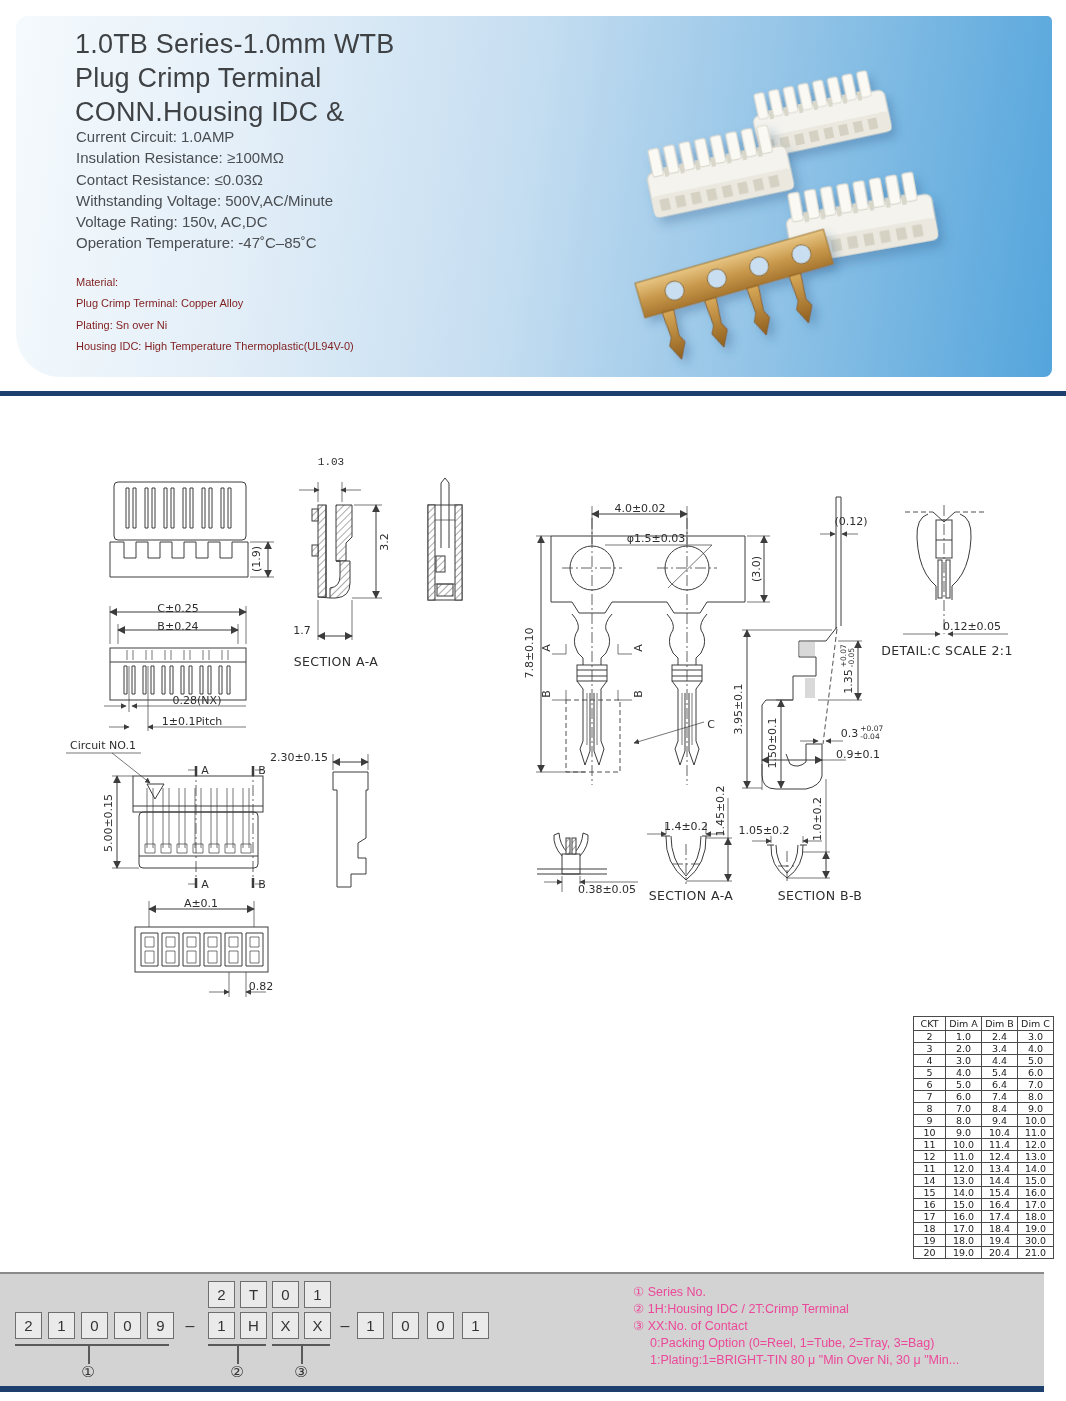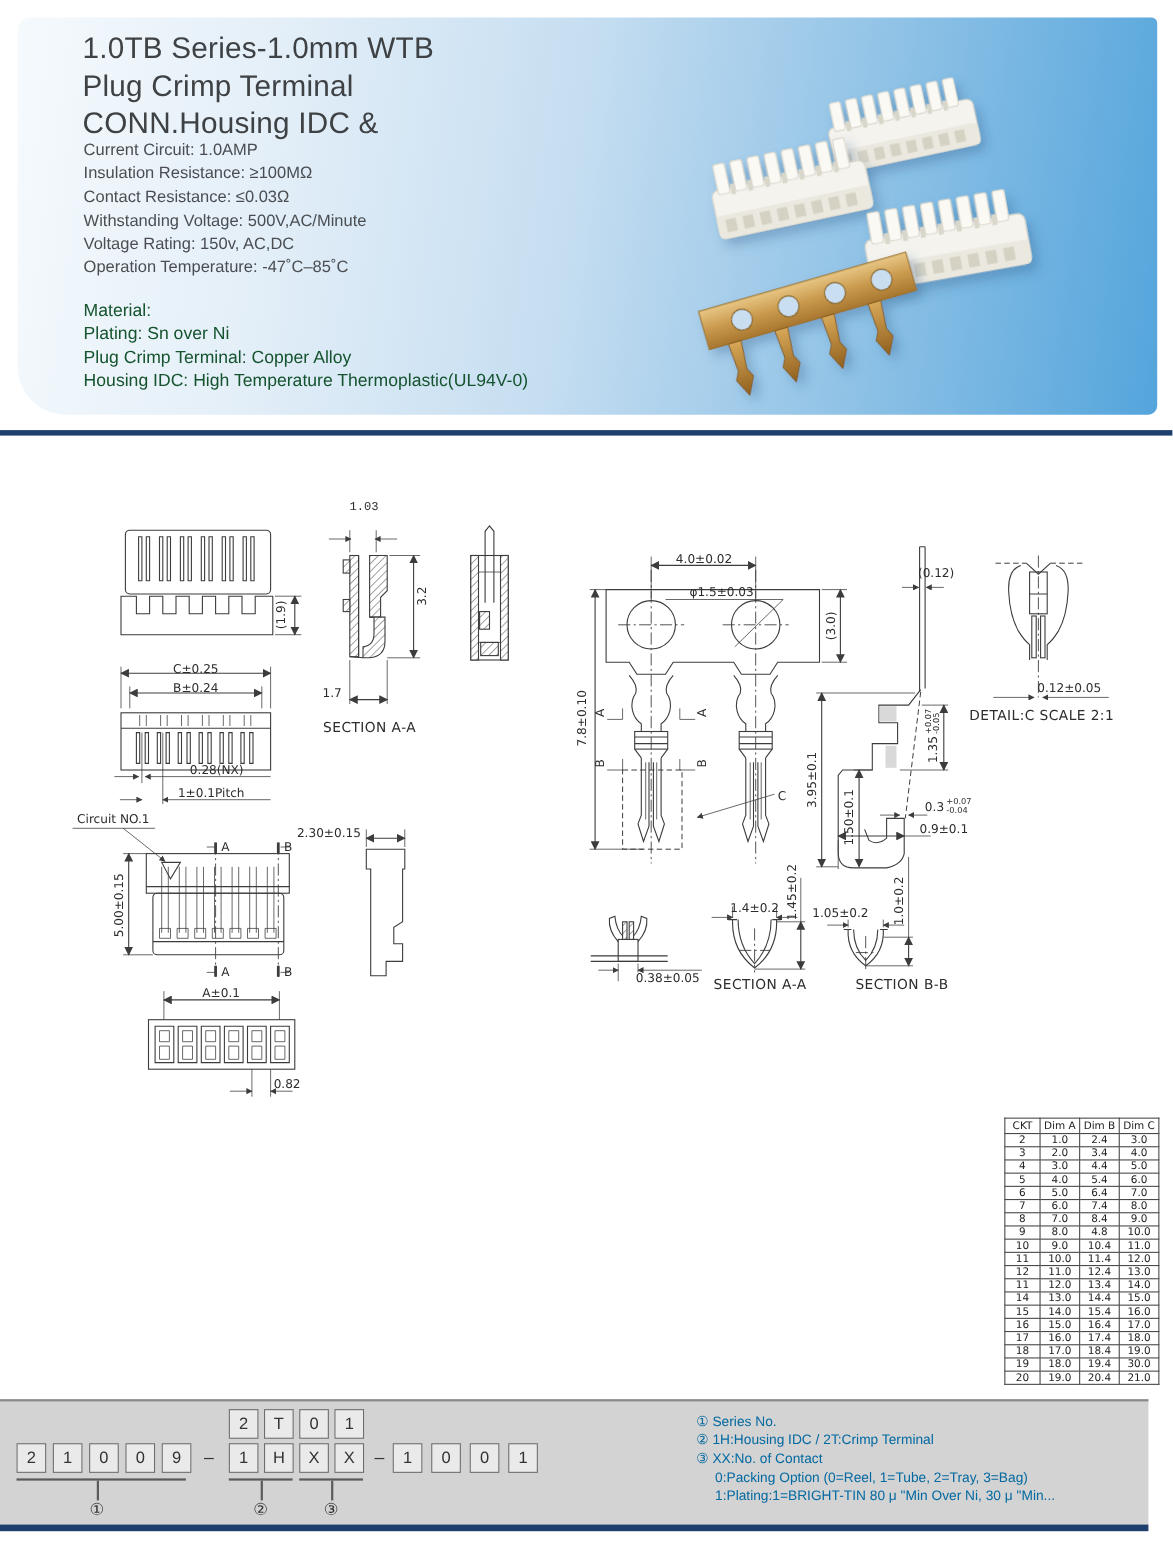--- a/index.html
+++ b/index.html
@@ -3,21 +3,21 @@
 <meta charset="utf-8">
 <style>
   html,body{margin:0;padding:0;background:#fff;}
   body{width:1066px;height:1401px;position:relative;font-family:"Liberation Sans",sans-serif;overflow:hidden;}
   
   .hero{position:absolute;left:16px;top:16px;width:1036px;height:361px;
         border-radius:12px 5px 8px 44px;
         background:linear-gradient(98deg,#f5fafd 0%,#e4eff8 22%,#c6def1 48%,#8fc2e6 74%,#54a5dc 100%);}
   .hero-title{position:absolute;left:75px;top:27px;font-size:27px;line-height:34px;color:#3f4245;font-weight:400;letter-spacing:.2px;}
   .hero-specs{position:absolute;left:76px;top:126px;font-size:15px;line-height:21.3px;color:#4a4e52;}
-  .hero-material{position:absolute;left:76px;top:272px;font-size:16px;line-height:21.3px;color:#14532d;}
+  .hero-material{position:absolute;left:76px;top:272px;font-size:11px;line-height:21.3px;color:#7f1d1d;}
   .divider{position:absolute;left:0;top:391px;width:1066px;height:5px;background:#1d3f6e;}
   
   svg{position:absolute;left:0;top:0;}
   .ln{stroke:#3c3c3c;fill:none;stroke-width:1;}
   .thin{stroke-width:.7;}
   .dash{stroke-dasharray:5 3;stroke-width:.9;}
   .dd{stroke-dasharray:11 3 2 3;stroke-width:.8;}
   .hf{fill:url(#h);stroke:#3c3c3c;stroke-width:1;}
   .dlabel{position:absolute;font-family:"DejaVu Sans",sans-serif;font-size:11px;color:#2d2d2d;white-space:nowrap;
           transform:translate(-50%,-50%);}
@@ -32,21 +32,21 @@
   .ckt th{height:13px;}
   .c0{width:31px}.c1{width:35px}.c2{width:35px}.c3{width:35px}
   
   .band{position:absolute;left:0;top:1272px;width:1044px;height:114px;background:#d3d3d3;border-top:2px solid #8a8a8a;}
   .pnbox{position:absolute;width:27px;height:27px;background:#eaeaea;border:1.5px solid #6e6e6e;
          font-size:15px;color:#333;display:flex;align-items:center;justify-content:center;box-sizing:border-box;}
   .pndash{position:absolute;font-size:16px;color:#333;transform:translate(-50%,-50%);}
   .pnline{position:absolute;height:2px;background:#5a5a5a;}
   .pnlead{position:absolute;width:1.5px;background:#5a5a5a;}
   .callout{position:absolute;font-size:15px;color:#333;transform:translate(-50%,-50%);font-family:"DejaVu Sans",sans-serif;}
-  .legend{position:absolute;left:633px;top:1284px;font-size:12.5px;line-height:17px;color:#0369a1;}
+  .legend{position:absolute;left:633px;top:1284px;font-size:12.5px;line-height:17px;color:#ec4899;}
   .legend .ind{padding-left:17px;}
   .footer{position:absolute;left:0;top:1386px;width:1044px;height:6px;background:#1d3f6e;}
 </style>
 </head>
 <body>
 
 <div class="hero"></div>
 
 <svg width="1066" height="400" viewBox="0 0 1066 400">
   <defs>
@@ -124,22 +124,22 @@
 <div class="hero-specs" id="specLines">
     <div>Current Circuit: 1.0AMP</div>
     <div>Insulation Resistance: ≥100MΩ</div>
     <div>Contact Resistance: ≤0.03Ω</div>
     <div>Withstanding Voltage: 500V,AC/Minute</div>
     <div>Voltage Rating: 150v, AC,DC</div>
     <div>Operation Temperature: -47˚C–85˚C</div>
   </div>
 <div class="hero-material" id="matLines">
     <div>Material:</div>
+    <div>Plug Crimp Terminal: Copper Alloy</div>
     <div>Plating: Sn over Ni</div>
-    <div>Plug Crimp Terminal: Copper Alloy</div>
     <div>Housing IDC: High Temperature Thermoplastic(UL94V-0)</div>
   </div>
 <div class="divider"></div>
 
 <svg width="1066" height="1401" viewBox="0 0 1066 1401">
   <defs>
     <pattern id="h" width="5" height="5" patternUnits="userSpaceOnUse" patternTransform="rotate(45)">
       <rect width="5" height="5" fill="#fff"></rect>
         <line x1="0" y1="0" x2="0" y2="5" stroke="#666" stroke-width="1.1"></line>
     </pattern>
@@ -442,21 +442,21 @@
       </tr>
       <tr>
         <td class="c0">8</td>
         <td class="c1">7.0</td>
         <td class="c2">8.4</td>
         <td class="c3">9.0</td>
       </tr>
       <tr>
         <td class="c0">9</td>
         <td class="c1">8.0</td>
-        <td class="c2">4.8</td>
+        <td class="c2">9.4</td>
         <td class="c3">10.0</td>
       </tr>
       <tr>
         <td class="c0">10</td>
         <td class="c1">9.0</td>
         <td class="c2">10.4</td>
         <td class="c3">11.0</td>
       </tr>
       <tr>
         <td class="c0">11</td>

